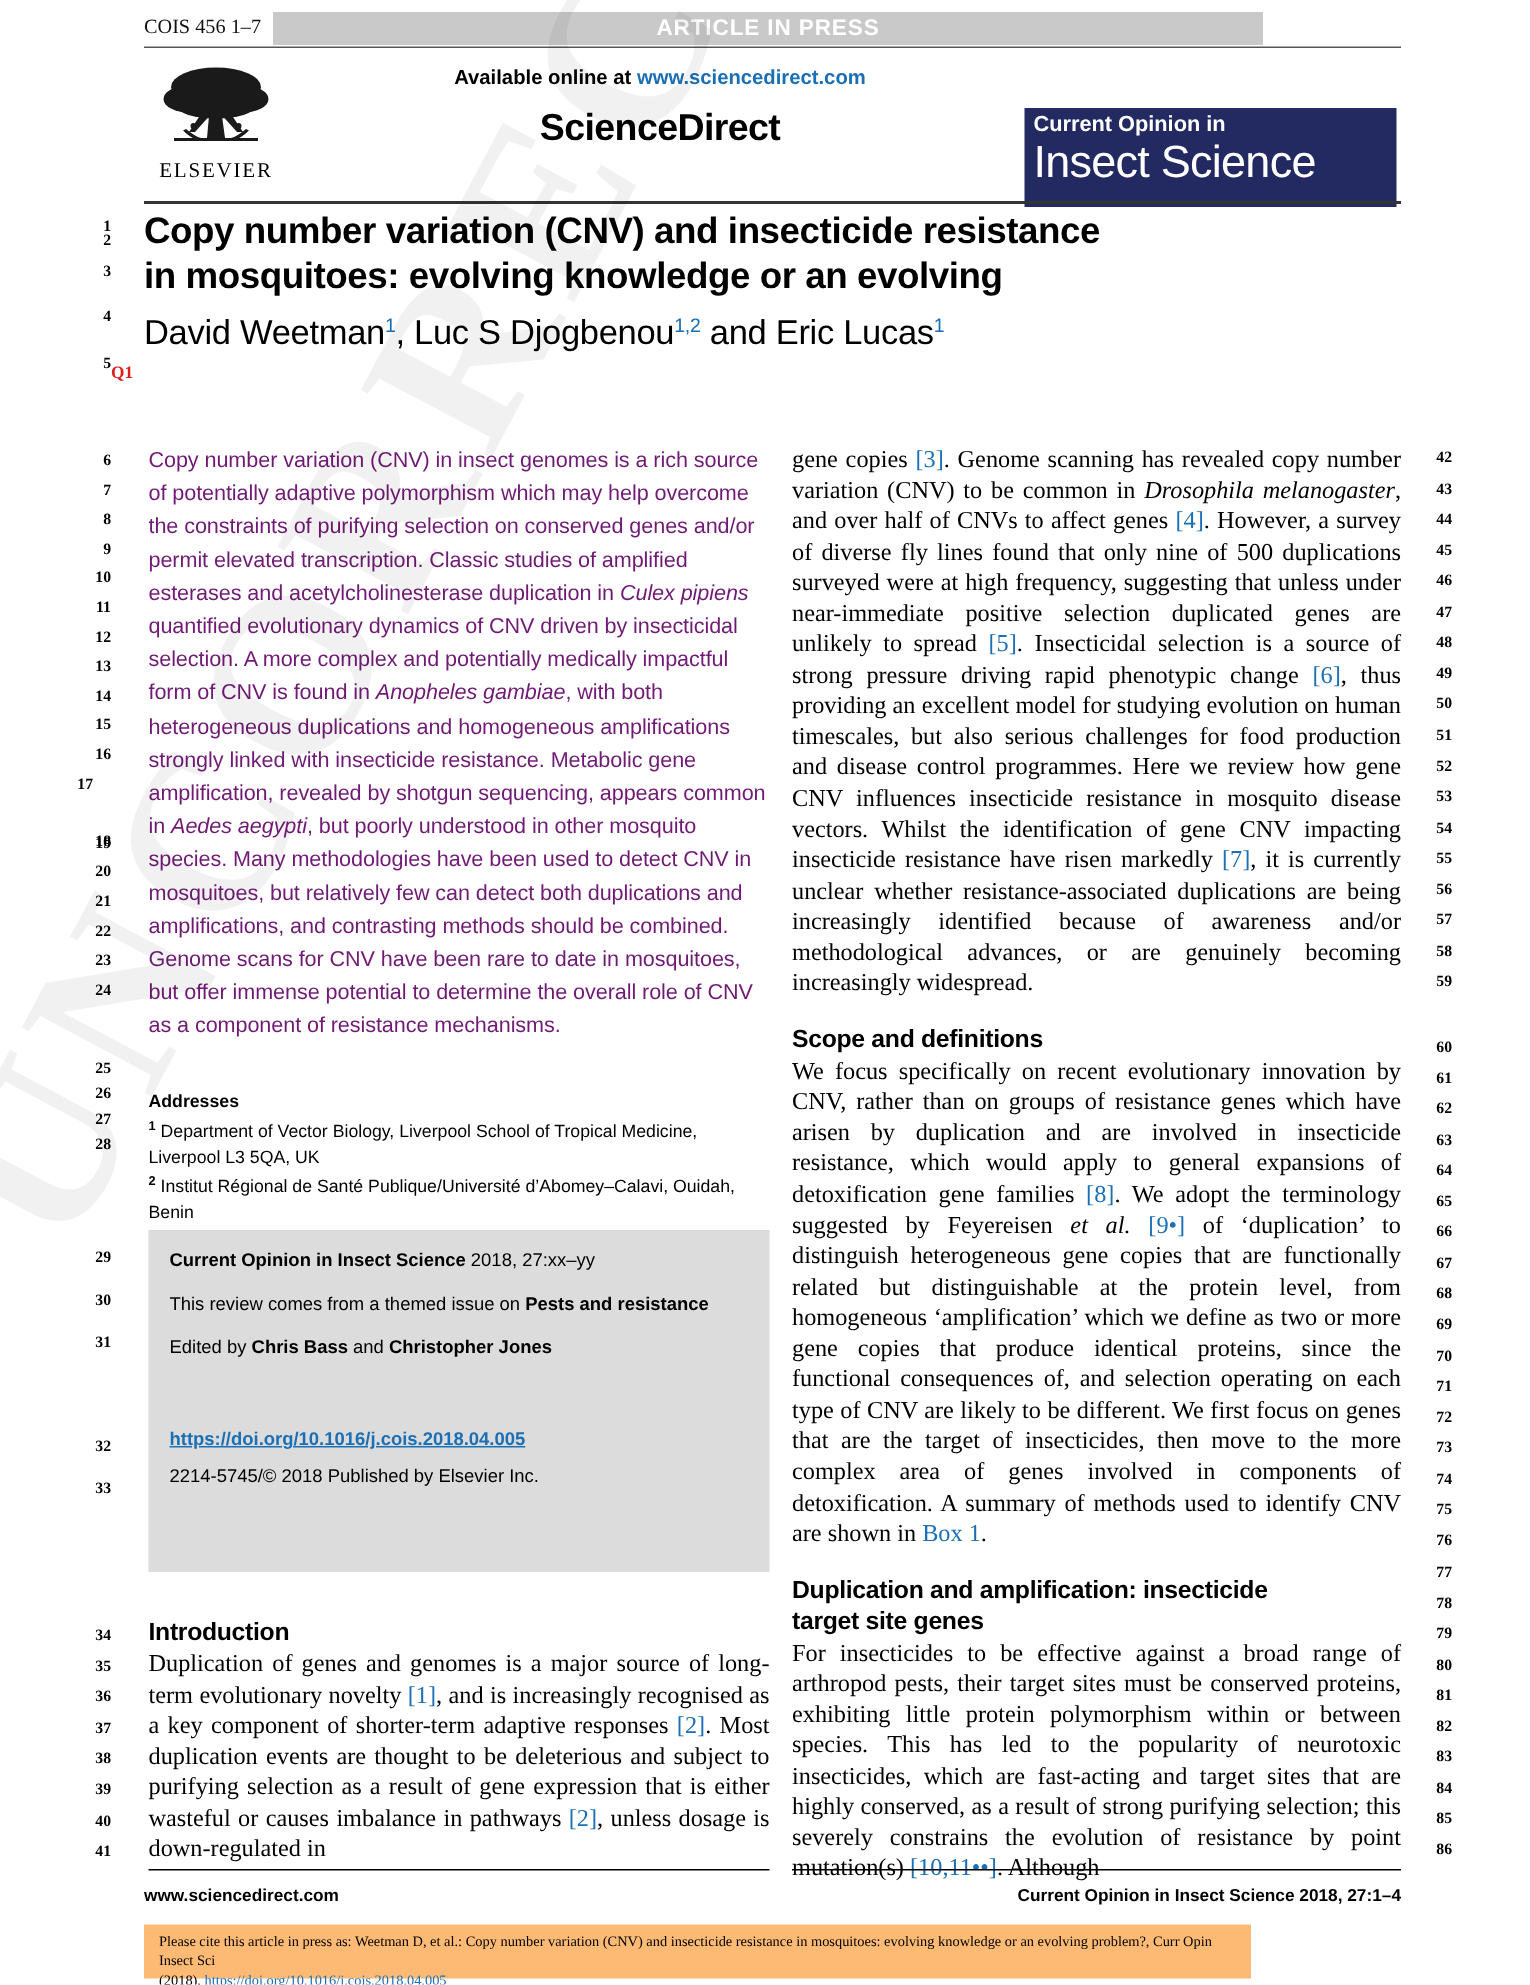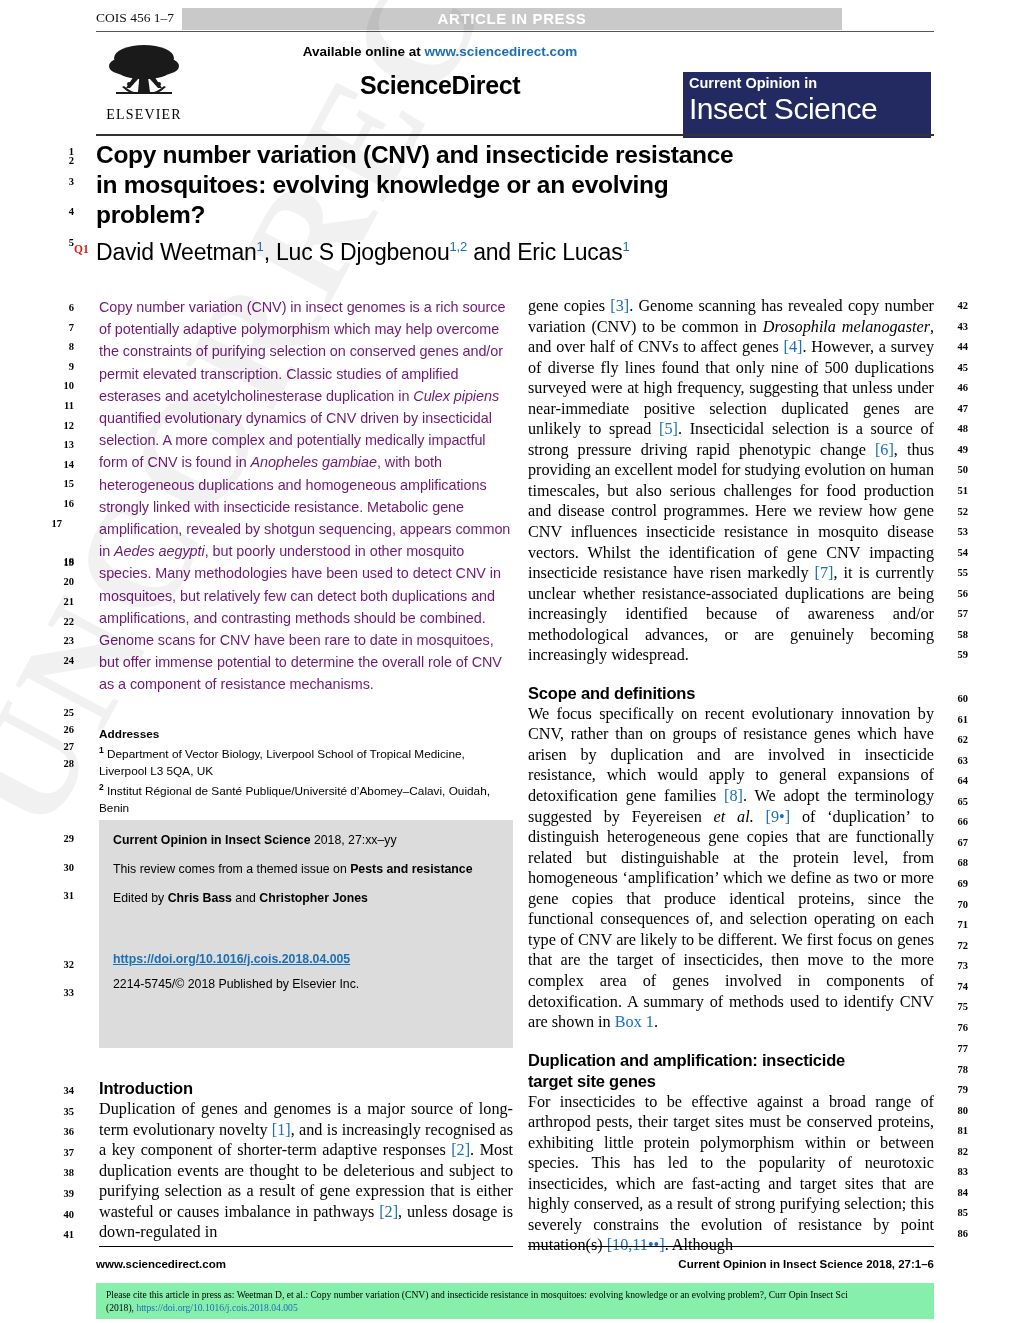--- a/index.html
+++ b/index.html
@@ -131,21 +131,21 @@
   
   .footer{
     position:absolute;left:96px;top:1258px;width:838px;
     font-family:"Liberation Sans", sans-serif;font-size:11.5px;font-weight:700;color:#000;
   }
   .footer .l{float:left;}
   .footer .r{float:right;}
   .footer .r em{font-style:normal;}
 
   .pressbox{
-    position:absolute;left:96px;top:1283px;width:838px;height:36px;background:#86efac;
+    position:absolute;left:96px;top:1283px;width:738px;height:36px;background:#fdba74;
     font-family:"Liberation Serif", serif;font-size:9.6px;line-height:13px;color:#000;
     padding:5px 10px;box-sizing:border-box;
   }
   .pressbox a{color:#1a6fb5;text-decoration:none;}
 </style>
 </head>
 <body>
 
 <div class="page">
 
@@ -196,21 +196,20 @@
   <div class="lineno" style="left:52px;top:146px;">1</div>
   <div class="lineno" style="left:52px;top:155px;">2</div>
   <div class="lineno" style="left:52px;top:176px;">3</div>
   <div class="lineno" style="left:52px;top:206px;">4</div>
   <div class="lineno" style="left:52px;top:237px;">5</div>
   <div class="q1">Q1</div>
 
   <div class="titleblock">
     <div class="title">Copy number variation (CNV) and insecticide resistance</div>
     <div class="title">in mosquitoes: evolving knowledge or an evolving</div>
-    <div class="title">problem?</div>
     <div class="authors">David Weetman<sup>1</sup>, Luc S Djogbenou<sup>1,2</sup> and Eric Lucas<sup>1</sup></div>
   </div>
 
   <div class="col-left">
     <div class="abstract">Copy number variation (CNV) in insect genomes is a rich source of potentially adaptive polymorphism which may help overcome the constraints of purifying selection on conserved genes and/or permit elevated transcription. Classic studies of amplified esterases and acetylcholinesterase duplication in <i>Culex pipiens</i> quantified evolutionary dynamics of CNV driven by insecticidal selection. A more complex and potentially medically impactful form of CNV is found in <i>Anopheles gambiae</i>, with both heterogeneous duplications and homogeneous amplifications strongly linked with insecticide resistance. Metabolic gene amplification, revealed by shotgun sequencing, appears common in <i>Aedes aegypti</i>, but poorly understood in other mosquito species. Many methodologies have been used to detect CNV in mosquitoes, but relatively few can detect both duplications and amplifications, and contrasting methods should be combined. Genome scans for CNV have been rare to date in mosquitoes, but offer immense potential to determine the overall role of CNV as a component of resistance mechanisms.</div>
 
     <div class="addresses">
       <div class="hd">Addresses</div>
       <div><sup>1</sup> <span>Department of Vector Biology, Liverpool School of Tropical Medicine, Liverpool L3 5QA, UK</span></div>
       <div><sup>2</sup> <span>Institut Régional de Santé Publique/Université d’Abomey–Calavi, Ouidah, Benin</span></div>
@@ -340,21 +339,21 @@
       <div class="lineno" style="left: 946px; top: 1166.3px;">83</div>
       <div class="lineno" style="left: 946px; top: 1186.85px;">84</div>
       <div class="lineno" style="left: 946px; top: 1207.4px;">85</div>
       <div class="lineno" style="left: 946px; top: 1227.95px;">86</div>
     </div>
 
   <div class="rule-rcol"></div>
 
   <div class="footer">
     <span class="l">www.sciencedirect.com</span>
-    <span class="r"><em>Current Opinion in Insect Science</em><span> 2018, 27:1–6</span></span>
+    <span class="r"><em>Current Opinion in Insect Science</em><span> 2018, 27:1–4</span></span>
   </div>
 
   <div class="pressbox">
     <div>Please cite this article in press as: Weetman D, et al.: Copy number variation (CNV) and insecticide resistance in mosquitoes: evolving knowledge or an evolving problem?, Curr Opin Insect Sci</div>
     <div><span>(2018), </span><a href="#">https://doi.org/10.1016/j.cois.2018.04.005</a></div>
   </div>
 
 </div>
 
 </body></html>

